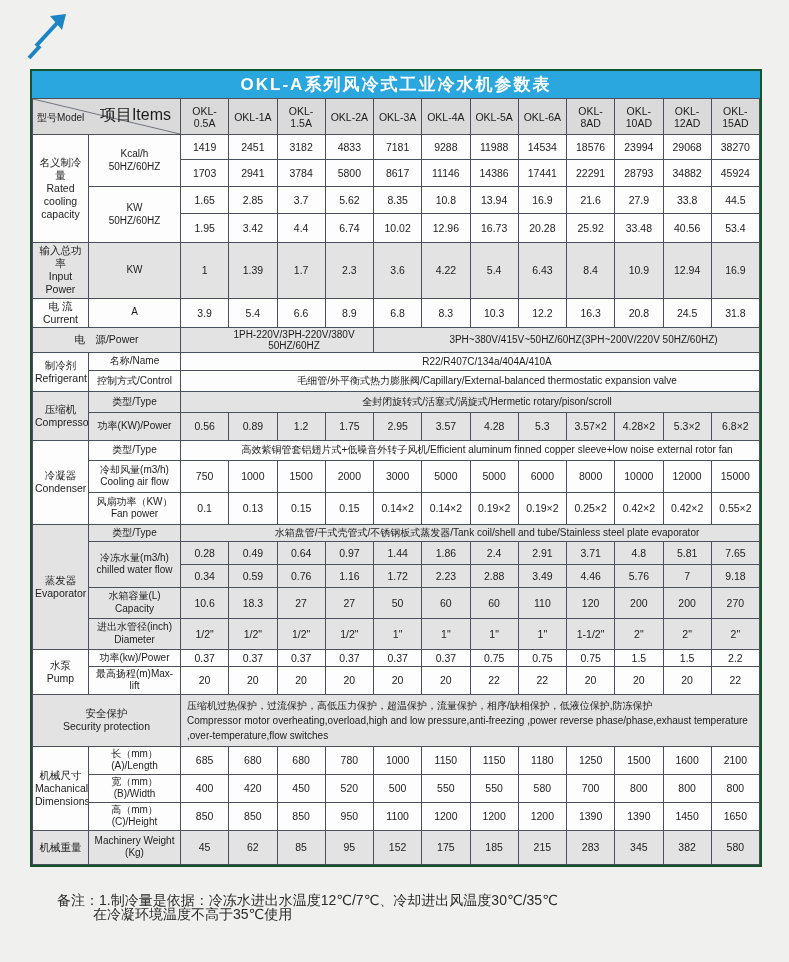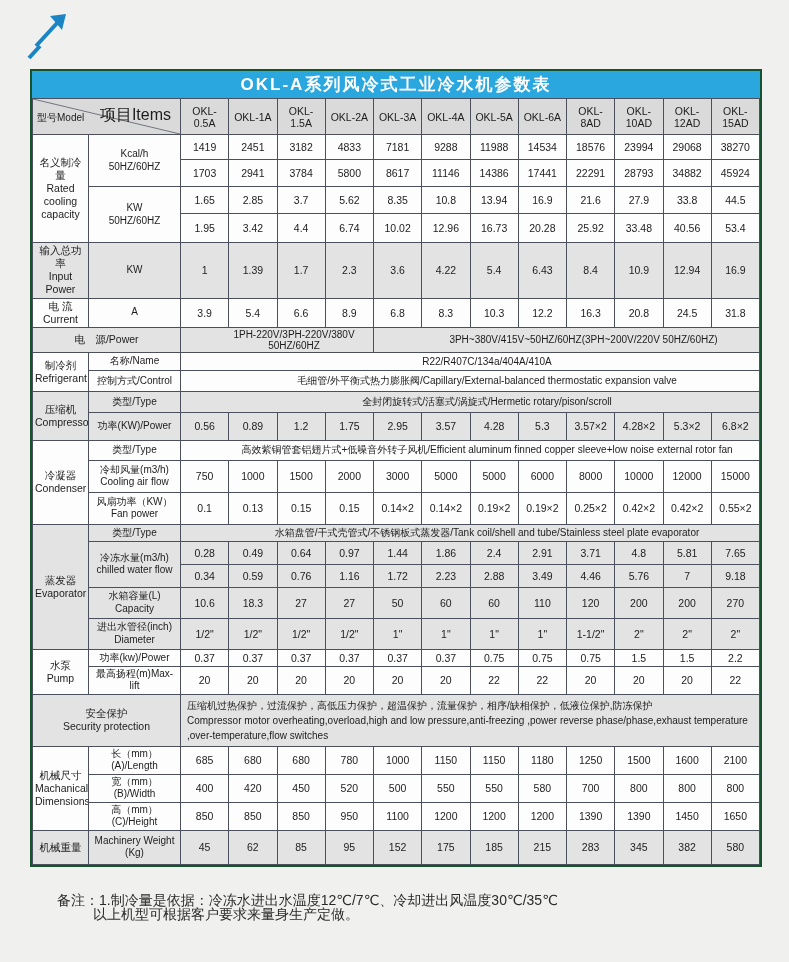--- a/index.html
+++ b/index.html
@@ -419,14 +419,14 @@
           <td class="val-cell">345</td>
           <td class="val-cell">382</td>
           <td class="val-cell">580</td>
         </tr>
       </tbody>
   </table>
 </div>
 
 <div class="notes-zh">
     <div class="nline">备注：1.制冷量是依据：冷冻水进出水温度12℃/7℃、冷却进出风温度30℃/35℃</div>
-    <div class="nline">以上机型可根据客户要求来量身生产定做。</div>
+    <div class="nline">在冷凝环境温度不高于35℃使用</div>
   </div>
 
 </body></html>

